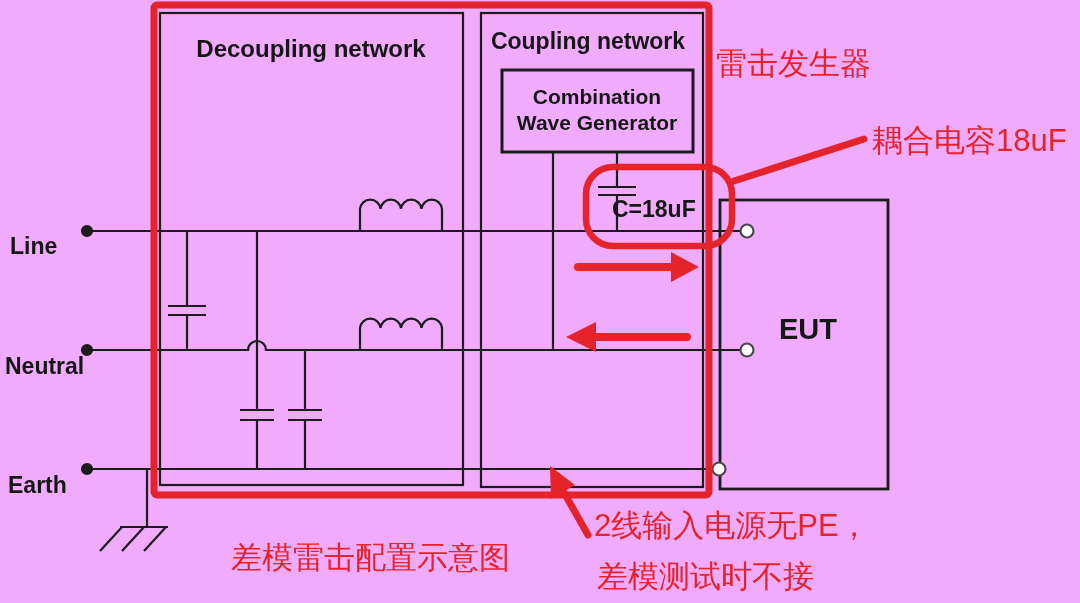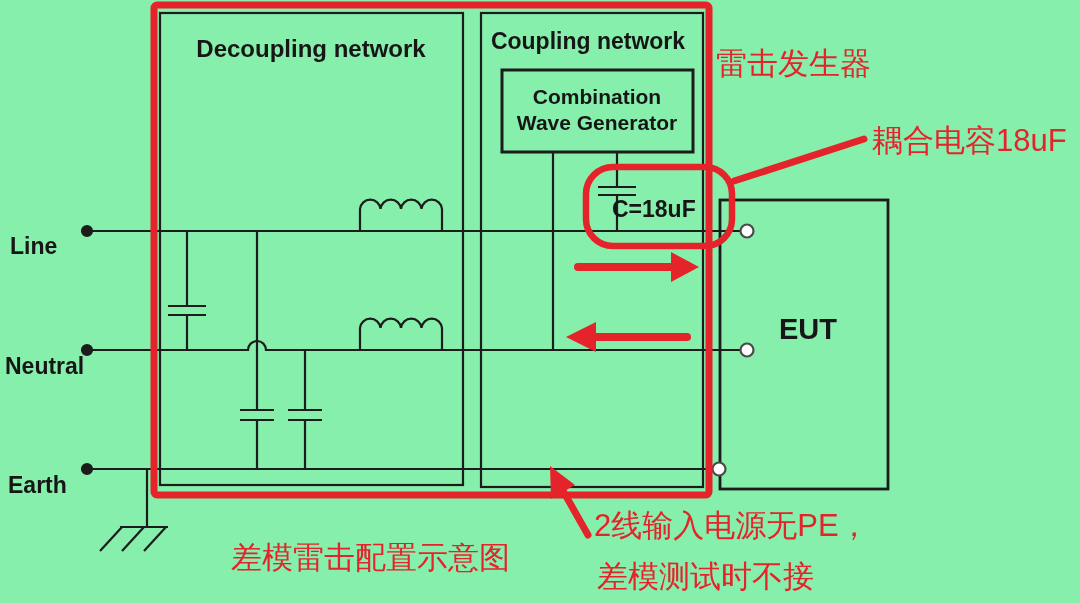--- a/index.html
+++ b/index.html
@@ -1,20 +1,20 @@
 <!DOCTYPE html>
 <html><head>
 <meta charset="utf-8">
 <style>
   html, body { margin: 0; padding: 0; background: #ffffff; }
   #stage {
     position: relative;
     width: 1080px;
     height: 603px;
-    background: #86efac;
+    background: #f0abfc;
     font-family: "Liberation Sans", "DejaVu Sans", sans-serif;
     overflow: hidden;
     text-align: right;
   }
   svg text { user-select: none; }
   .blk-label  { font-weight: bold; fill: #161616; }
   .red-label  { fill: #e5232b; font-size: 31px; }
 </style>
 </head>
 <body>

